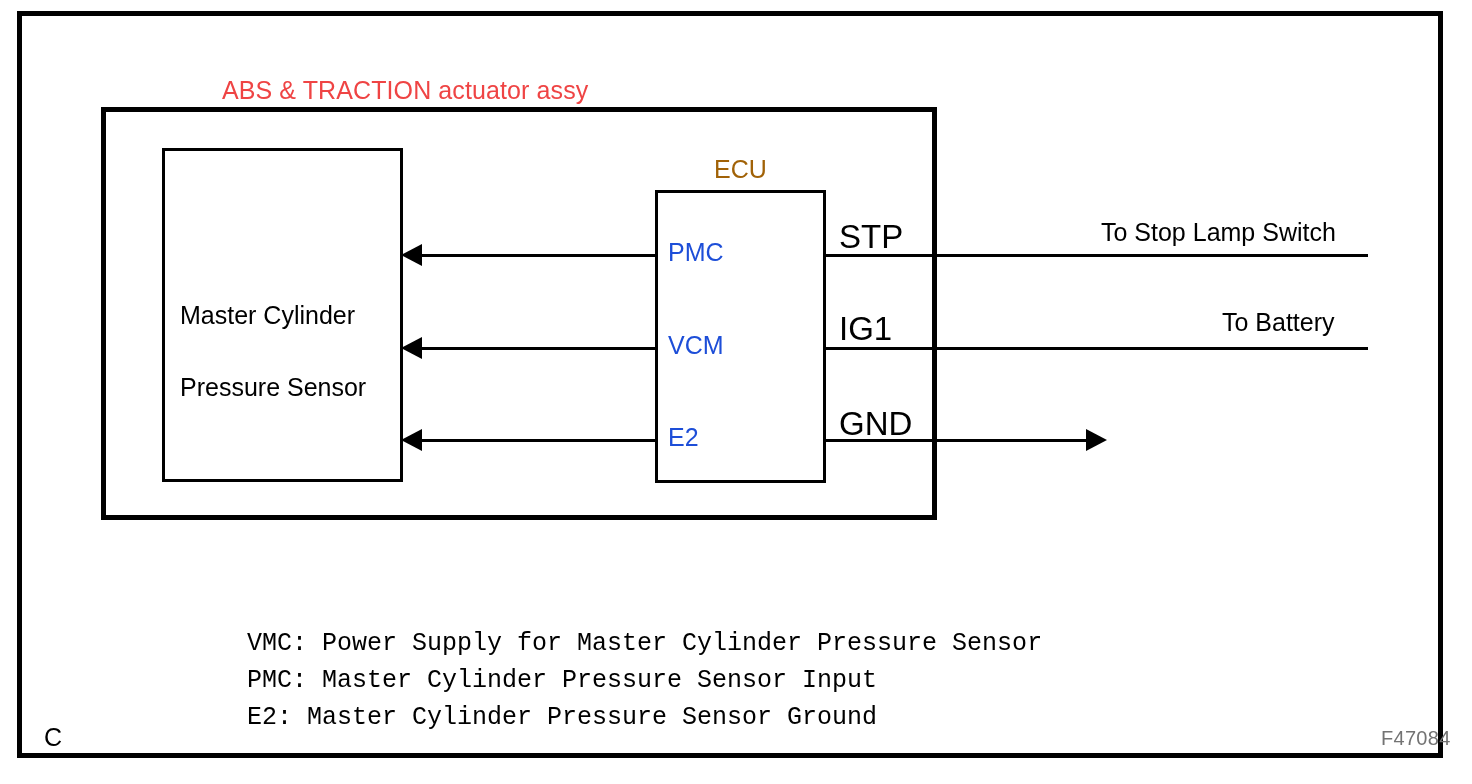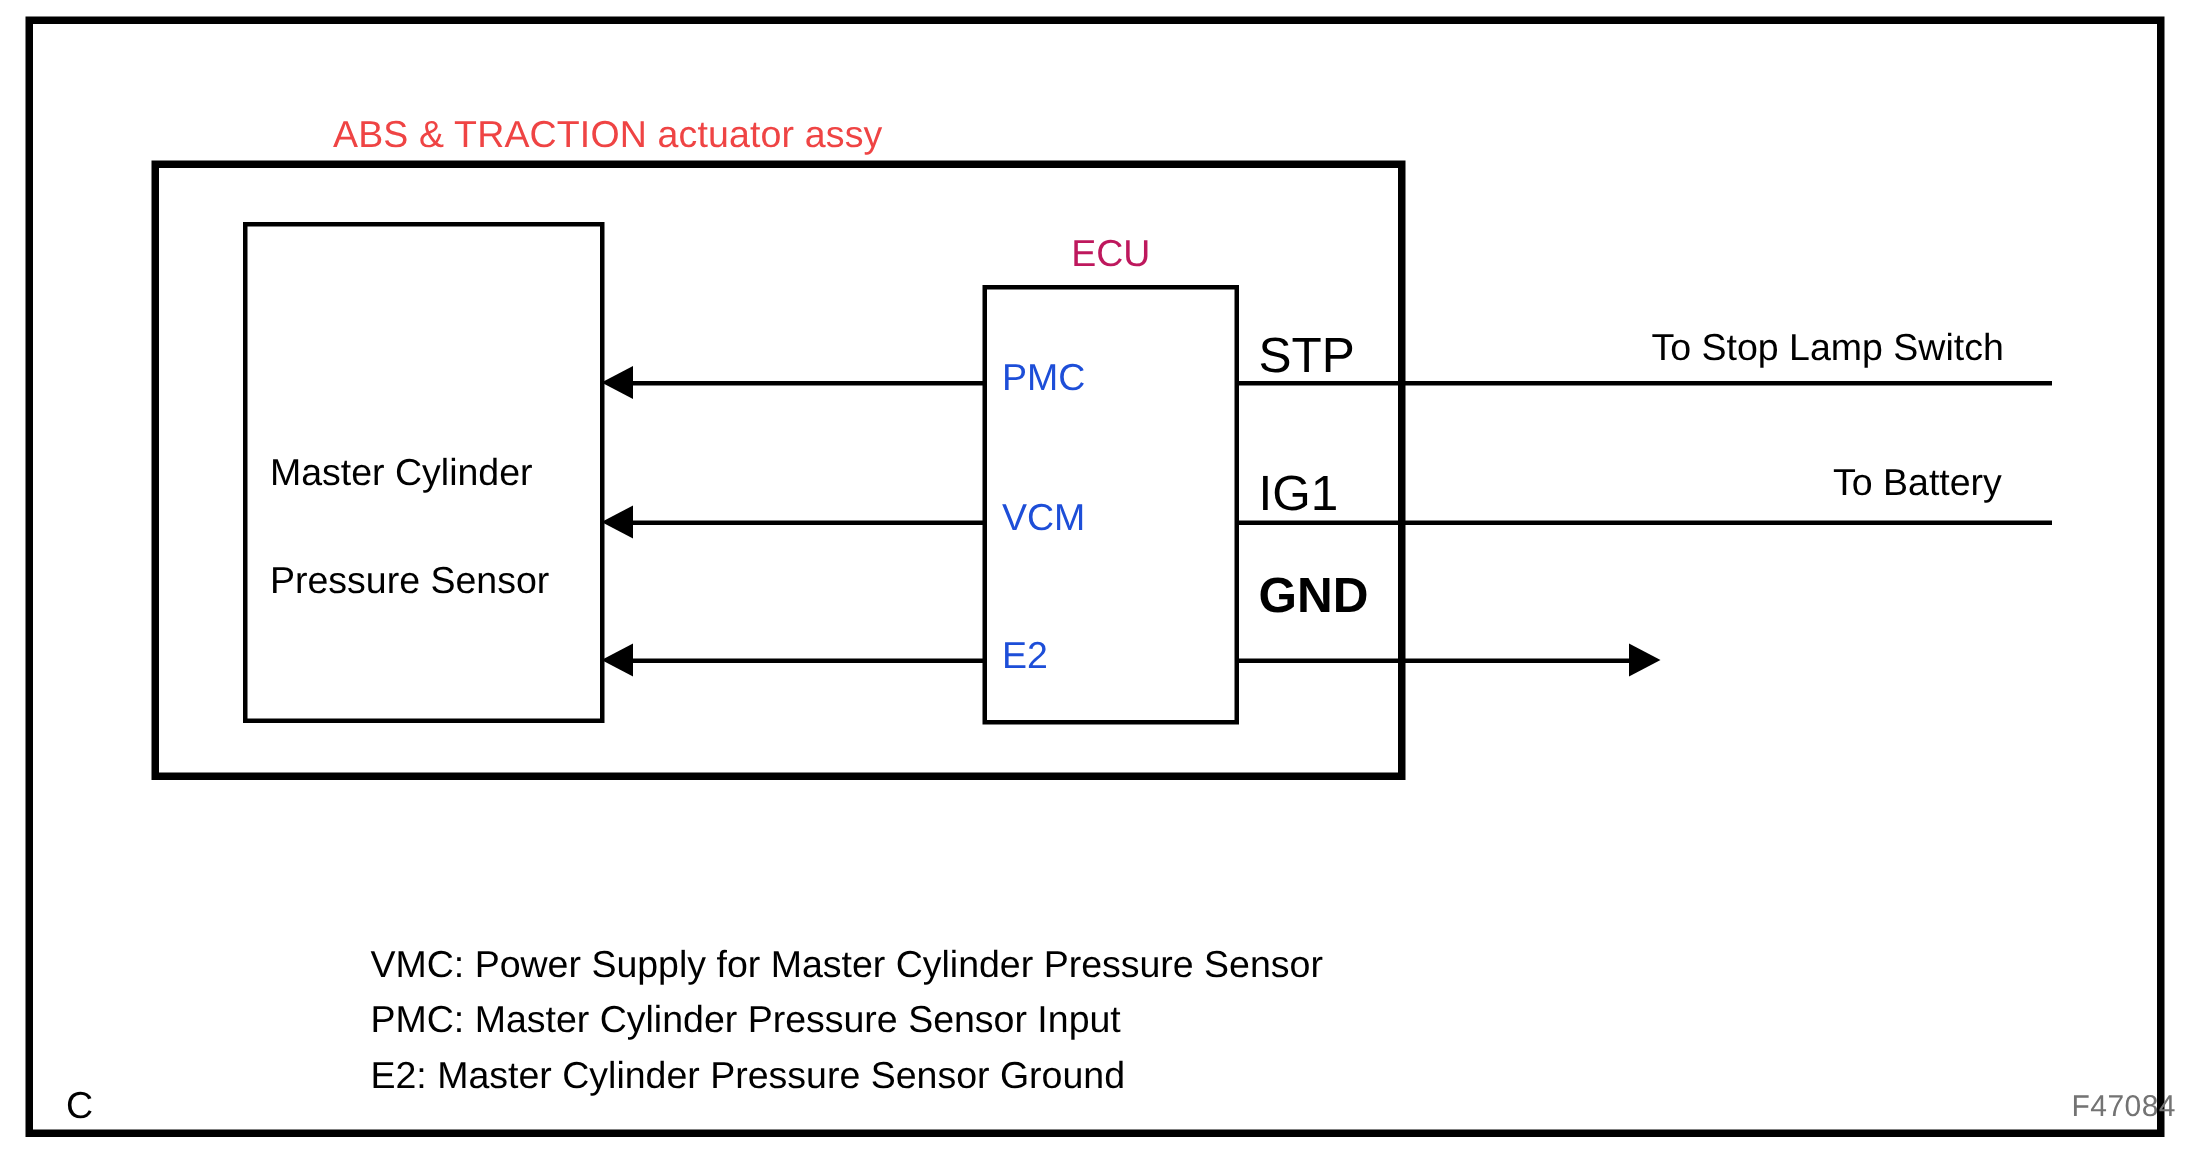--- a/index.html
+++ b/index.html
@@ -76,21 +76,21 @@
     border: 3px solid #000000;
     box-sizing: border-box;
   }
   #ecu-title {
     position: absolute;
     left: 655px;
     top: 155px;
     width: 171px;
     text-align: center;
     font-size: 25px;
-    color: #be185d;
+    color: #a16207;
   }
   
   .ecu-pin {
     position: absolute;
     left: 668px;
     font-size: 25px;
     color: #1d4ed8;
     white-space: nowrap;
   }
   .ecu-pin.p1 { top: 238px; }
@@ -99,21 +99,21 @@
   
   .terminal-label {
     position: absolute;
     left: 839px;
     font-size: 33px;
     color: #000000;
     white-space: nowrap;
   }
   .terminal-label.t1 { top: 218px; }
   .terminal-label.t2 { top: 310px; }
-  .terminal-label.t3 { top: 378px; font-weight: bold; }
+  .terminal-label.t3 { top: 405px; }
   
   .dest-label {
     position: absolute;
     font-size: 25px;
     color: #000000;
     white-space: nowrap;
   }
   #dest-stop-lamp { left: 1101px; top: 218px; }
   #dest-battery  { left: 1222px; top: 308px; }
   #dest-ground   { left: 1042px; top: 395px; }
@@ -153,20 +153,21 @@
   }
   #arrow-gnd { left: 1086px; top: 429px; }
   
   #legend {
     position: absolute;
     left: 247px;
     top: 625px;
     font-size: 25px;
     line-height: 37px;
     color: #000000;
+    font-family: Liberation Mono, monospace;
   }
   #legend div { white-space: nowrap; }
   
   #corner-mark {
     position: absolute;
     left: 44px;
     top: 723px;
     font-size: 25px;
     color: #000000;
   }

